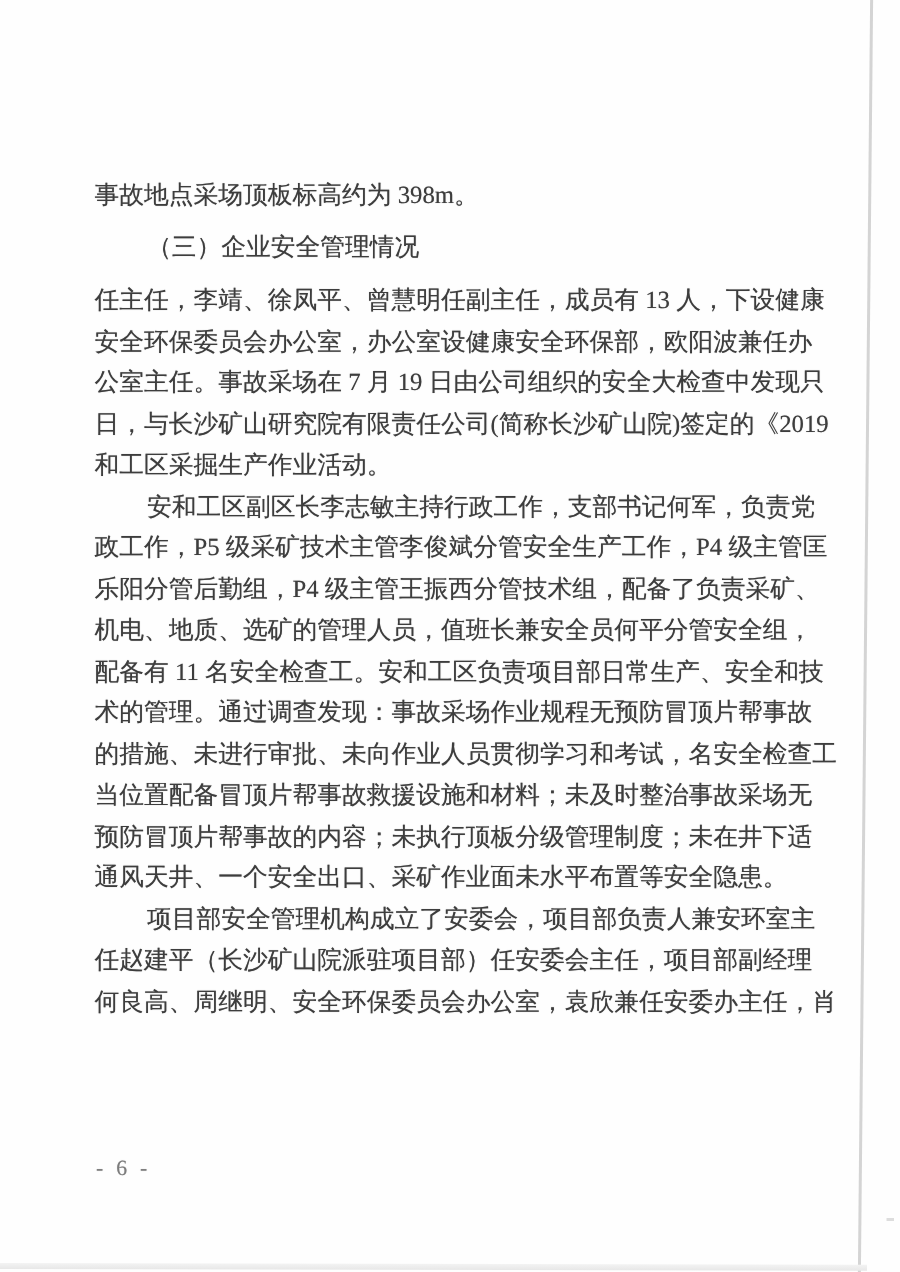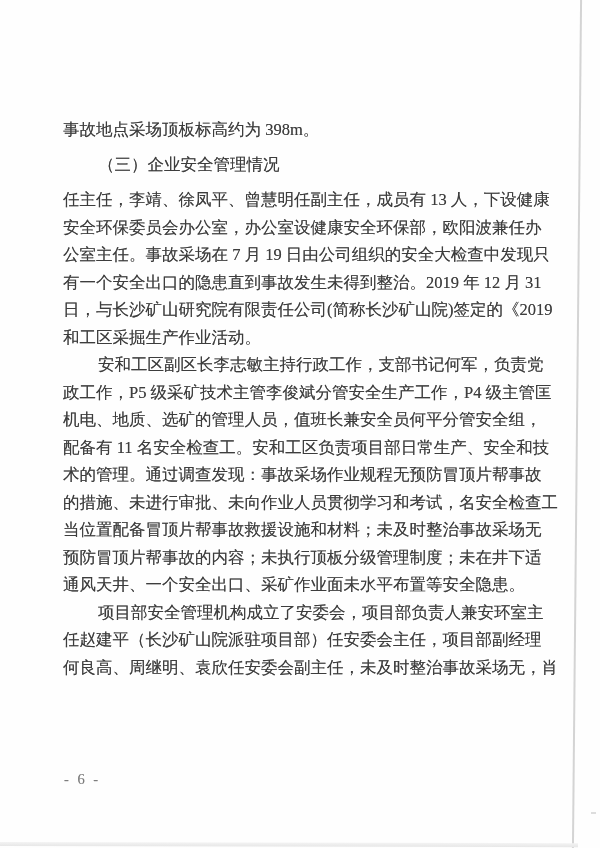--- a/index.html
+++ b/index.html
@@ -92,38 +92,38 @@
       <div class="block paragraph-continuation">
         <div class="line">事故地点采场顶板标高约为 398m。</div>
       </div>
       <div class="block heading">
         <div class="line indent">（三）企业安全管理情况</div>
       </div>
       <div class="block paragraph">
         <div class="line justify">任主任，李靖、徐凤平、曾慧明任副主任，成员有 13 人，下设健康</div>
         <div class="line justify">安全环保委员会办公室，办公室设健康安全环保部，欧阳波兼任办</div>
         <div class="line justify">公室主任。事故采场在 7 月 19 日由公司组织的安全大检查中发现只</div>
-        <div class="line justify">有一个安全出口的隐患直到事故发生未得到整治。2019 年 12 月 31</div>
         <div class="line justify">日，与长沙矿山研究院有限责任公司(简称长沙矿山院)签定的《2019</div>
         <div class="line">和工区采掘生产作业活动。</div>
       </div>
       <div class="block paragraph">
         <div class="line indent justify">安和工区副区长李志敏主持行政工作，支部书记何军，负责党</div>
         <div class="line justify">政工作，P5 级采矿技术主管李俊斌分管安全生产工作，P4 级主管匡</div>
+        <div class="line justify">乐阳分管后勤组，P4 级主管王振西分管技术组，配备了负责采矿、</div>
         <div class="line justify">机电、地质、选矿的管理人员，值班长兼安全员何平分管安全组，</div>
         <div class="line justify">配备有 11 名安全检查工。安和工区负责项目部日常生产、安全和技</div>
         <div class="line justify">术的管理。通过调查发现：事故采场作业规程无预防冒顶片帮事故</div>
         <div class="line justify">的措施、未进行审批、未向作业人员贯彻学习和考试，名安全检查工</div>
         <div class="line justify">当位置配备冒顶片帮事故救援设施和材料；未及时整治事故采场无</div>
         <div class="line justify">预防冒顶片帮事故的内容；未执行顶板分级管理制度；未在井下适</div>
         <div class="line">通风天井、一个安全出口、采矿作业面未水平布置等安全隐患。</div>
       </div>
       <div class="block paragraph">
         <div class="line indent justify">项目部安全管理机构成立了安委会，项目部负责人兼安环室主</div>
         <div class="line justify">任赵建平（长沙矿山院派驻项目部）任安委会主任，项目部副经理</div>
-        <div class="line justify">何良高、周继明、袁欣任安委会副主任，未及时整治事故采场无，肖</div>
+        <div class="line justify">何良高、周继明、安全环保委员会办公室，袁欣兼任安委办主任，肖</div>
       </div>
     </div>
   <div class="page-number">- 6 -</div>
   <div class="scan-edge-v"></div>
   <div class="scan-edge-bottom"></div>
   <div class="scan-speck"></div>
 </div>
 
 </body></html>

